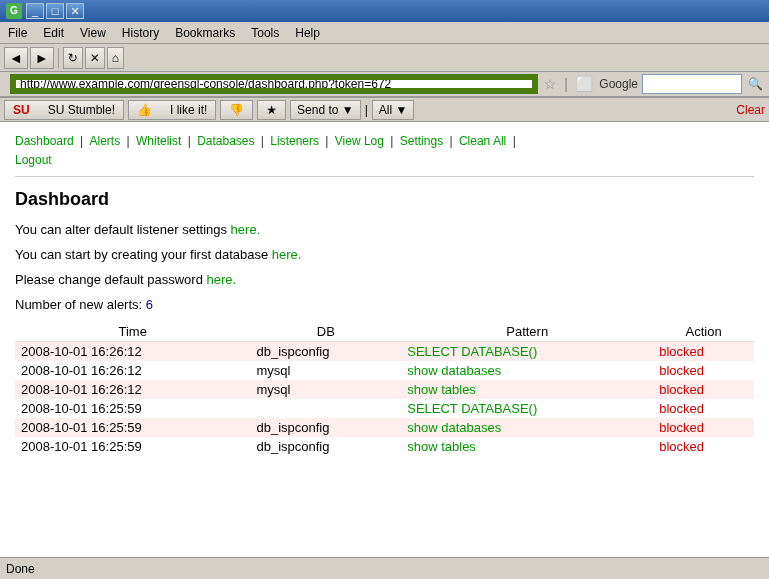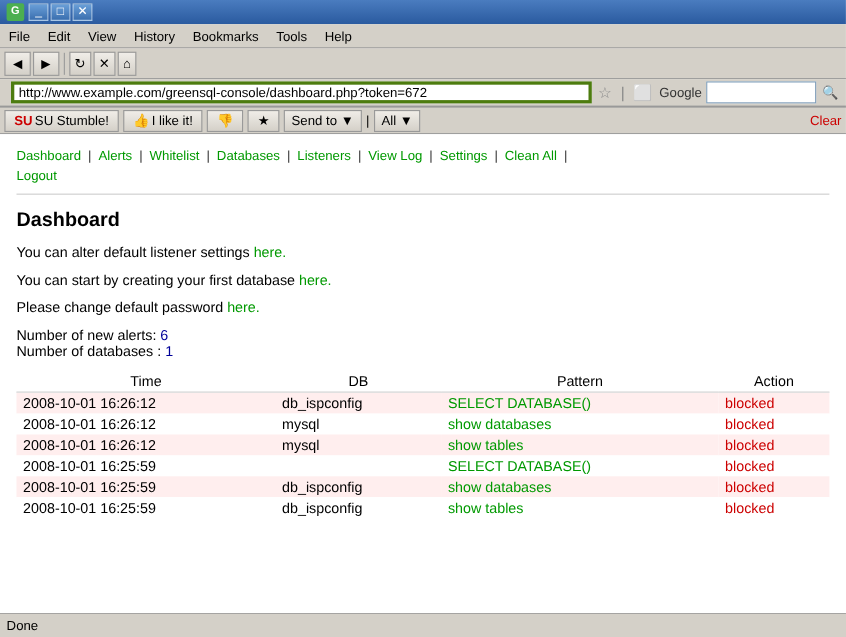--- a/index.html
+++ b/index.html
@@ -73,21 +73,21 @@
       height: 26px;
       display: flex;
       align-items: center;
       padding: 0 4px;
       border-bottom: 2px solid #999;
       gap: 4px;
       font-size: 12px;
     }
     .address-label { color: #333; font-size: 12px; margin-right: 2px; }
     .address-input {
-      flex: 1; height: 20px; border: 3px solid #4d7c0f;
+      flex: 1; height: 20px; border: 6px solid #4d7c0f;
       padding: 0 4px; font-size: 12px; background: white;
     }
     .star-btn { font-size: 14px; color: #888; cursor: pointer; padding: 0 2px; }
     .google-label { font-size: 12px; color: #333; }
     .google-input {
       width: 100px; height: 20px; border: 1px solid #7f9db9;
       padding: 0 4px; font-size: 12px;
     }
     .search-btn { font-size: 12px; color: #333; cursor: pointer; padding: 0 2px; }
 
@@ -99,21 +99,21 @@
       align-items: center;
       padding: 0 4px;
       border-bottom: 1px solid #999;
       gap: 4px;
       font-size: 12px;
     }
     .stumble-btn {
       height: 20px; padding: 0 8px;
       background: linear-gradient(to bottom, #f0ede8, #d4d0c8);
       border: 1px solid #999; cursor: pointer; font-size: 12px;
-      display: flex; align-items: center; gap: 2px;
+      display: flex; align-items: center; gap: 18px;
     }
     .stumble-icon { color: #cc0000; font-weight: bold; }
     .send-to-btn {
       height: 20px; padding: 0 6px;
       background: linear-gradient(to bottom, #f0ede8, #d4d0c8);
       border: 1px solid #999; cursor: pointer; font-size: 12px;
     }
     .all-btn {
       height: 20px; padding: 0 6px;
       background: linear-gradient(to bottom, #f0ede8, #d4d0c8);
@@ -302,23 +302,20 @@
   </div>
 
   <div class="info-text">
     <span>Please change default password </span>
     <a href="#" class="info-link">here.</a>
   </div>
 
   <div class="stats">
     <div>
       <span>Number of new alerts: </span><span class="stats-number">6</span>
-    </div>
-    <div>
-      <span>Number of databases : </span><span class="stats-number">1</span>
     </div>
   </div>
 
   <table class="data-table">
     <thead>
       <tr>
         <th>Time</th>
         <th>DB</th>
         <th>Pattern</th>
         <th>Action</th>

